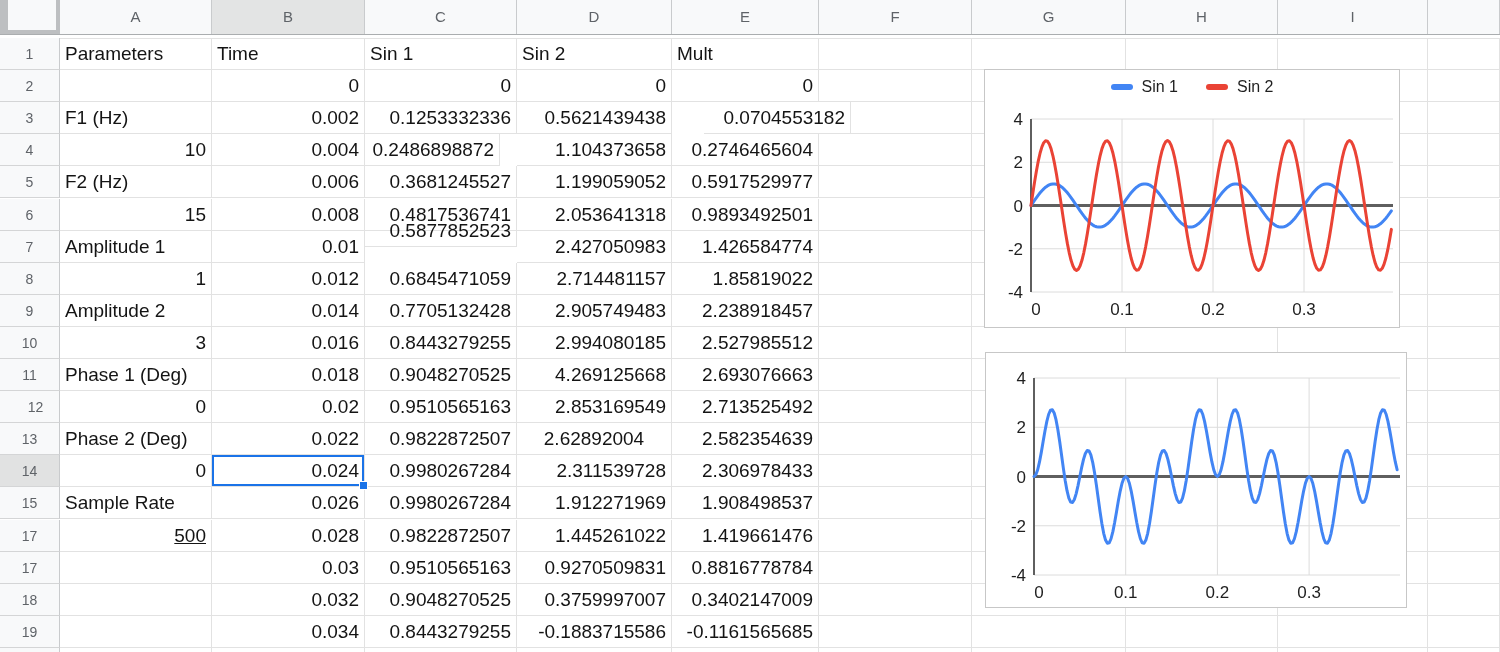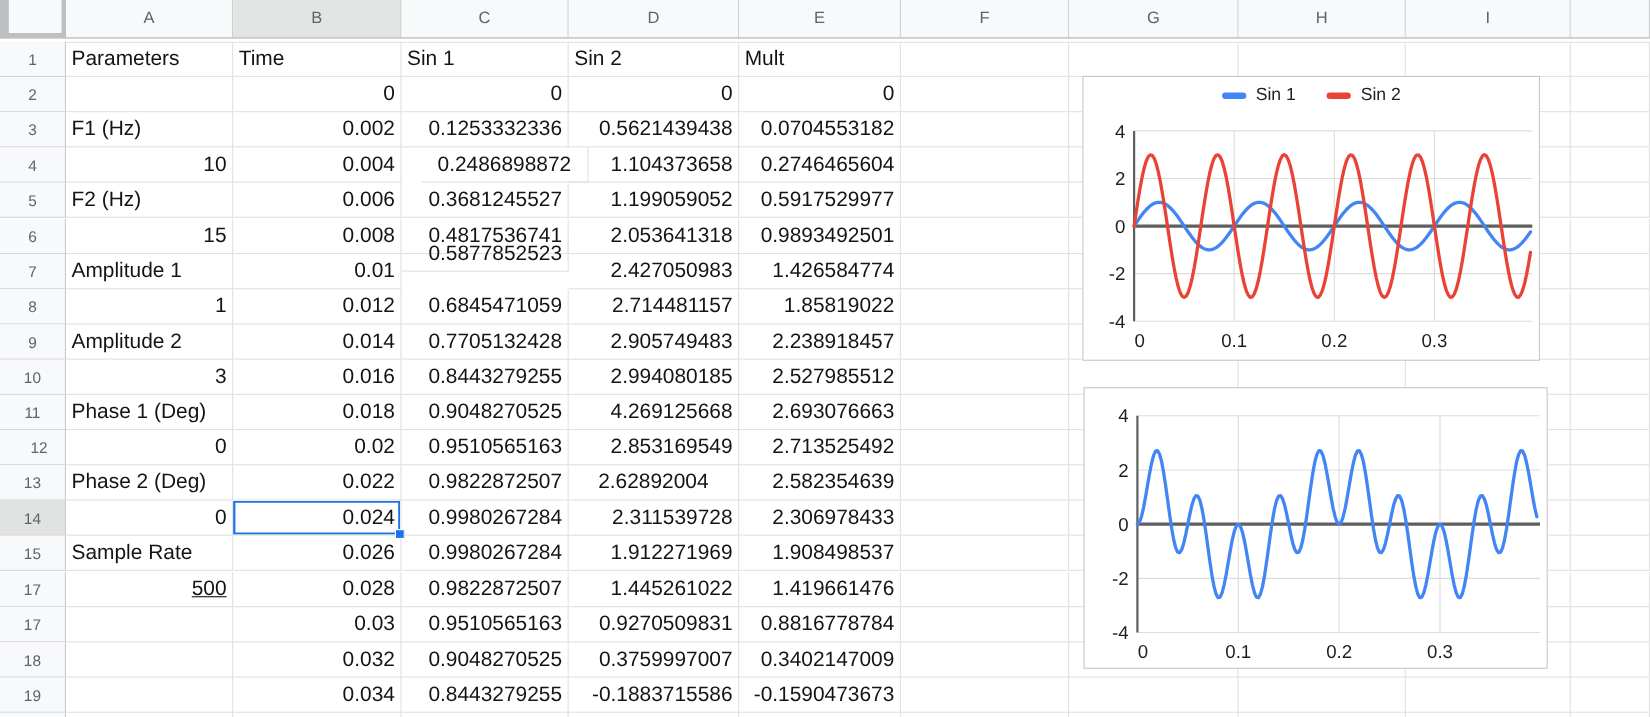--- a/index.html
+++ b/index.html
@@ -118,29 +118,29 @@
       <div class="cell num" style="left: 672px; width: 147px; top: 70.1px; height: 32.1px; line-height: 31.1px;">0</div>
       <div class="cell" style="left: 819px; width: 153px; top: 70.1px; height: 32.1px; line-height: 31.1px;"></div>
       <div class="cell" style="left: 972px; width: 154px; top: 70.1px; height: 32.1px; line-height: 31.1px;"></div>
       <div class="cell" style="left: 1126px; width: 152px; top: 70.1px; height: 32.1px; line-height: 31.1px;"></div>
       <div class="cell" style="left: 1278px; width: 150px; top: 70.1px; height: 32.1px; line-height: 31.1px;"></div>
       <div class="cell" style="left: 1428px; width: 72px; top: 70.1px; height: 32.1px; line-height: 31.1px;"></div>
       <div class="cell" style="left: 60px; width: 152px; top: 102.2px; height: 32.1px; line-height: 31.1px;">F1 (Hz)</div>
       <div class="cell num" style="left: 212px; width: 153px; top: 102.2px; height: 32.1px; line-height: 31.1px;">0.002</div>
       <div class="cell num" style="left: 365px; width: 152px; top: 102.2px; height: 32.1px; line-height: 31.1px;">0.1253332336</div>
       <div class="cell num" style="left: 517px; width: 155px; top: 102.2px; height: 32.1px; line-height: 31.1px;">0.5621439438</div>
-      <div class="cell num" style="left: 672px; width: 147px; top: 102.2px; height: 32.1px; line-height: 31.1px; text-align: right;">0.0704553182</div>
+      <div class="cell num" style="left: 704px; width: 147px; top: 102.2px; height: 32.1px; line-height: 31.1px; text-align: right;">0.0704553182</div>
       <div class="cell" style="left: 819px; width: 153px; top: 102.2px; height: 32.1px; line-height: 31.1px;"></div>
       <div class="cell" style="left: 972px; width: 154px; top: 102.2px; height: 32.1px; line-height: 31.1px;"></div>
       <div class="cell" style="left: 1126px; width: 152px; top: 102.2px; height: 32.1px; line-height: 31.1px;"></div>
       <div class="cell" style="left: 1278px; width: 150px; top: 102.2px; height: 32.1px; line-height: 31.1px;"></div>
       <div class="cell" style="left: 1428px; width: 72px; top: 102.2px; height: 32.1px; line-height: 31.1px;"></div>
       <div class="cell num" style="left: 60px; width: 152px; top: 134.3px; height: 32.1px; line-height: 31.1px;">10</div>
       <div class="cell num" style="left: 212px; width: 153px; top: 134.3px; height: 32.1px; line-height: 31.1px;">0.004</div>
-      <div class="cell num" style="left: 383px; width: 152px; top: 134.3px; height: 32.1px; line-height: 31.1px; text-align: center;">0.2486898872</div>
+      <div class="cell num" style="left: 348px; width: 152px; top: 134.3px; height: 32.1px; line-height: 31.1px;">0.2486898872</div>
       <div class="cell num" style="left: 517px; width: 155px; top: 134.3px; height: 32.1px; line-height: 31.1px;">1.104373658</div>
       <div class="cell num" style="left: 672px; width: 147px; top: 134.3px; height: 32.1px; line-height: 31.1px;">0.2746465604</div>
       <div class="cell" style="left: 819px; width: 153px; top: 134.3px; height: 32.1px; line-height: 31.1px;"></div>
       <div class="cell" style="left: 972px; width: 154px; top: 134.3px; height: 32.1px; line-height: 31.1px;"></div>
       <div class="cell" style="left: 1126px; width: 152px; top: 134.3px; height: 32.1px; line-height: 31.1px;"></div>
       <div class="cell" style="left: 1278px; width: 150px; top: 134.3px; height: 32.1px; line-height: 31.1px;"></div>
       <div class="cell" style="left: 1428px; width: 72px; top: 134.3px; height: 32.1px; line-height: 31.1px;"></div>
       <div class="cell" style="left: 60px; width: 152px; top: 166.4px; height: 32.1px; line-height: 31.1px;">F2 (Hz)</div>
       <div class="cell num" style="left: 212px; width: 153px; top: 166.4px; height: 32.1px; line-height: 31.1px;">0.006</div>
       <div class="cell num" style="left: 365px; width: 152px; top: 166.4px; height: 32.1px; line-height: 31.1px;">0.3681245527</div>
@@ -278,21 +278,21 @@
       <div class="cell num" style="left: 672px; width: 147px; top: 583.7px; height: 32.1px; line-height: 31.1px;">0.3402147009</div>
       <div class="cell" style="left: 819px; width: 153px; top: 583.7px; height: 32.1px; line-height: 31.1px;"></div>
       <div class="cell" style="left: 972px; width: 154px; top: 583.7px; height: 32.1px; line-height: 31.1px;"></div>
       <div class="cell" style="left: 1126px; width: 152px; top: 583.7px; height: 32.1px; line-height: 31.1px;"></div>
       <div class="cell" style="left: 1278px; width: 150px; top: 583.7px; height: 32.1px; line-height: 31.1px;"></div>
       <div class="cell" style="left: 1428px; width: 72px; top: 583.7px; height: 32.1px; line-height: 31.1px;"></div>
       <div class="cell" style="left: 60px; width: 152px; top: 615.8px; height: 32.1px; line-height: 31.1px;"></div>
       <div class="cell num" style="left: 212px; width: 153px; top: 615.8px; height: 32.1px; line-height: 31.1px;">0.034</div>
       <div class="cell num" style="left: 365px; width: 152px; top: 615.8px; height: 32.1px; line-height: 31.1px;">0.8443279255</div>
       <div class="cell num" style="left: 517px; width: 155px; top: 615.8px; height: 32.1px; line-height: 31.1px;">-0.1883715586</div>
-      <div class="cell num" style="left: 672px; width: 147px; top: 615.8px; height: 32.1px; line-height: 31.1px;">-0.1590473673</div>
+      <div class="cell num" style="left: 672px; width: 147px; top: 615.8px; height: 32.1px; line-height: 31.1px;">-0.1161565685</div>
       <div class="cell" style="left: 819px; width: 153px; top: 615.8px; height: 32.1px; line-height: 31.1px;"></div>
       <div class="cell" style="left: 972px; width: 154px; top: 615.8px; height: 32.1px; line-height: 31.1px;"></div>
       <div class="cell" style="left: 1126px; width: 152px; top: 615.8px; height: 32.1px; line-height: 31.1px;"></div>
       <div class="cell" style="left: 1278px; width: 150px; top: 615.8px; height: 32.1px; line-height: 31.1px;"></div>
       <div class="cell" style="left: 1428px; width: 72px; top: 615.8px; height: 32.1px; line-height: 31.1px;"></div>
       <div class="cell" style="left: 60px; width: 152px; top: 647.9px; height: 32.1px; line-height: 31.1px;"></div>
       <div class="cell" style="left: 212px; width: 153px; top: 647.9px; height: 32.1px; line-height: 31.1px;"></div>
       <div class="cell" style="left: 365px; width: 152px; top: 647.9px; height: 32.1px; line-height: 31.1px;"></div>
       <div class="cell" style="left: 517px; width: 155px; top: 647.9px; height: 32.1px; line-height: 31.1px;"></div>
       <div class="cell" style="left: 672px; width: 147px; top: 647.9px; height: 32.1px; line-height: 31.1px;"></div>

